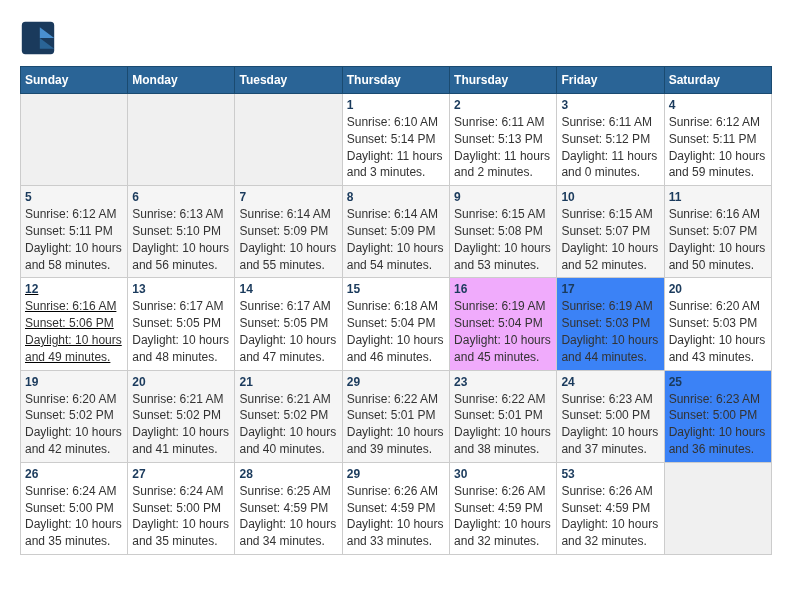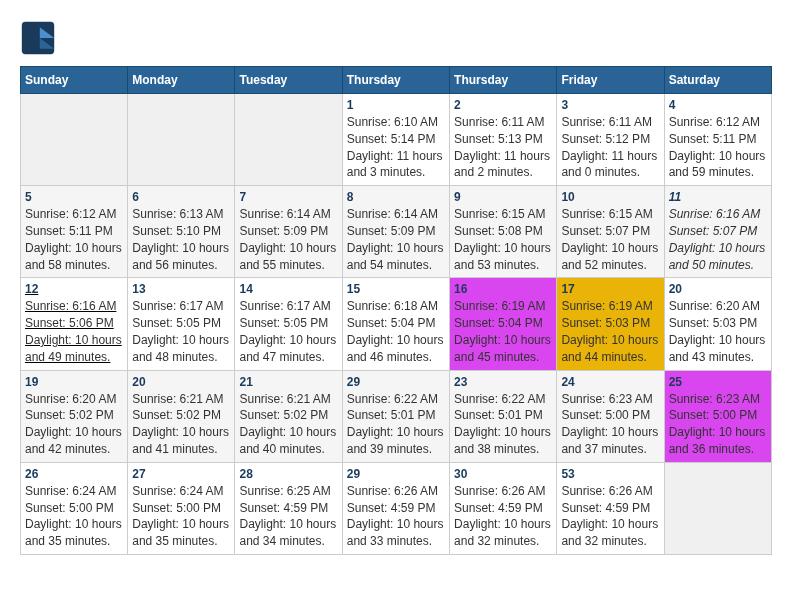--- a/index.html
+++ b/index.html
@@ -184,21 +184,21 @@
           <div class="day-info" style="white-space: pre-line;">Sunrise: 6:15 AM
 Sunset: 5:08 PM
 Daylight: 10 hours and 53 minutes.</div>
         </td>
         <td style="background: rgb(245, 245, 245);">
           <span class="day-number">10</span>
           <div class="day-info" style="white-space: pre-line;">Sunrise: 6:15 AM
 Sunset: 5:07 PM
 Daylight: 10 hours and 52 minutes.</div>
         </td>
-        <td style="background: rgb(245, 245, 245); font-style: italic;">
+        <td style="background: rgb(245, 245, 245);">
           <span class="day-number">11</span>
           <div class="day-info" style="white-space: pre-line;">Sunrise: 6:16 AM
 Sunset: 5:07 PM
 Daylight: 10 hours and 50 minutes.</div>
         </td>
       </tr>
       <tr>
         <td style="background: rgb(255, 255, 255); text-decoration: underline;">
           <span class="day-number">12</span>
           <div class="day-info" style="white-space: pre-line;">Sunrise: 6:16 AM
@@ -216,27 +216,27 @@
           <div class="day-info" style="white-space: pre-line;">Sunrise: 6:17 AM
 Sunset: 5:05 PM
 Daylight: 10 hours and 47 minutes.</div>
         </td>
         <td style="background: rgb(255, 255, 255);">
           <span class="day-number">15</span>
           <div class="day-info" style="white-space: pre-line;">Sunrise: 6:18 AM
 Sunset: 5:04 PM
 Daylight: 10 hours and 46 minutes.</div>
         </td>
-        <td style="background: #d946ef;">
+        <td style="background: #f0abfc;">
           <span class="day-number">16</span>
           <div class="day-info" style="white-space: pre-line;">Sunrise: 6:19 AM
 Sunset: 5:04 PM
 Daylight: 10 hours and 45 minutes.</div>
         </td>
-        <td style="background: #eab308; margin-left: 9px;">
+        <td style="background: #3b82f6; margin-left: 9px;">
           <span class="day-number">17</span>
           <div class="day-info" style="white-space: pre-line;">Sunrise: 6:19 AM
 Sunset: 5:03 PM
 Daylight: 10 hours and 44 minutes.</div>
         </td>
         <td style="background: rgb(255, 255, 255);">
           <span class="day-number">20</span>
           <div class="day-info" style="white-space: pre-line;">Sunrise: 6:20 AM
 Sunset: 5:03 PM
 Daylight: 10 hours and 43 minutes.</div>
@@ -272,21 +272,21 @@
           <div class="day-info" style="white-space: pre-line;">Sunrise: 6:22 AM
 Sunset: 5:01 PM
 Daylight: 10 hours and 38 minutes.</div>
         </td>
         <td style="background: rgb(245, 245, 245);">
           <span class="day-number">24</span>
           <div class="day-info" style="white-space: pre-line;">Sunrise: 6:23 AM
 Sunset: 5:00 PM
 Daylight: 10 hours and 37 minutes.</div>
         </td>
-        <td style="background: #d946ef;">
+        <td style="background: #3b82f6;">
           <span class="day-number">25</span>
           <div class="day-info" style="white-space: pre-line;">Sunrise: 6:23 AM
 Sunset: 5:00 PM
 Daylight: 10 hours and 36 minutes.</div>
         </td>
       </tr>
       <tr>
         <td style="background: rgb(255, 255, 255);">
           <span class="day-number">26</span>
           <div class="day-info" style="white-space: pre-line;">Sunrise: 6:24 AM

